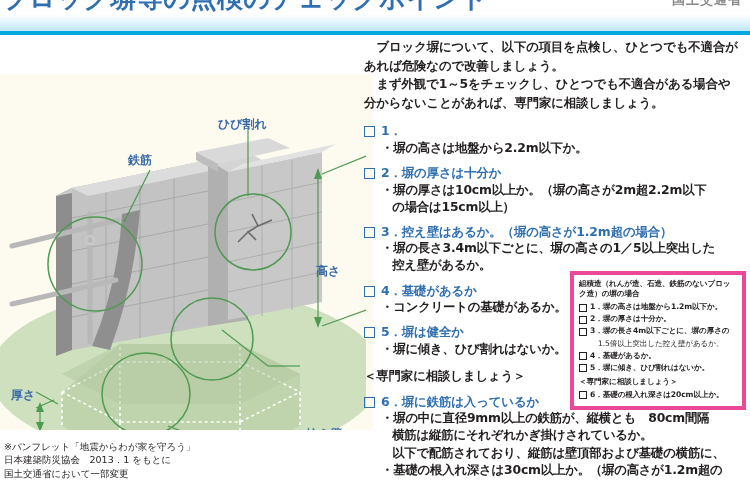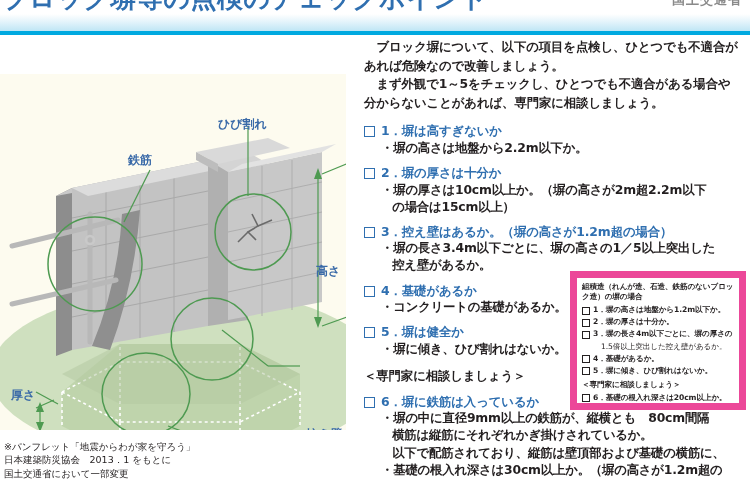--- a/index.html
+++ b/index.html
@@ -24,21 +24,21 @@
   #header-band{
     position:absolute;left:0;top:14px;width:750px;height:17px;
     background:linear-gradient(to bottom,#ffffff 0%,#e4f4fb 45%,#bfe6f5 100%);
   }
   #header-rule{
     position:absolute;left:0;top:31px;width:750px;height:4px;
     background:#00a9e0;
   }
   
   #diagram{
-    position:absolute;left:0;top:74px;width:346px;height:356px;
+    position:absolute;left:0;top:74px;width:374px;height:356px;
     background:#fdfbef;overflow:hidden;
   }
   #diagram-svg{position:absolute;left:0;top:0;}
   .dlabel{
     position:absolute;font-size:12px;font-weight:bold;color:#3a6aa8;
     white-space:nowrap;
   }
   #lbl-hibiware{left:218px;top:42px;}
   #lbl-tekkin{left:128px;top:78px;}
   #lbl-takasa{left:316px;top:189px;}
@@ -74,21 +74,21 @@
     margin-left:17px;padding-left:0;text-indent:0;
   }
   .chk-sub div{margin-top:1px;}
   #expert-note{
     font-size:12.4px;font-weight:bold;color:#231f20;
     margin:11px 0 9px 0;letter-spacing:-0.1px;
   }
   
   #inset{
     position:absolute;left:570px;top:271px;width:176px;height:139px;
-    border:7px solid #ec4899;background:#ffffff;box-sizing:border-box;
+    border:4px solid #ec4899;background:#ffffff;box-sizing:border-box;
     padding:4px 4px 0 5px;
   }
   #inset-title{
     font-size:7.6px;font-weight:bold;color:#231f20;
     line-height:1.33;margin-bottom:3px;letter-spacing:-0.1px;
   }
   .ins-row{
     font-size:7.6px;font-weight:bold;color:#231f20;
     line-height:1.28;margin-bottom:2.4px;
     display:flex;align-items:flex-start;letter-spacing:-0.1px;
@@ -236,21 +236,20 @@
     <p class="ind">まず外観で1～5をチェックし、ひとつでも不適合がある場合や</p>
     <p>分からないことがあれば、専門家に相談しましょう。</p>
   </div>
 
   <div id="checklist">
 
     <div class="chk-item">
       <div class="chk-head">
         <span class="chk-box"></span>
         <span>1．</span>
-        <span>塀は高すぎないか</span>
       </div>
       <div class="chk-sub">
         <div>・塀の高さは地盤から2.2m以下か。</div>
       </div>
     </div>
 
     <div class="chk-item">
       <div class="chk-head">
         <span class="chk-box"></span>
         <span>2．</span>

